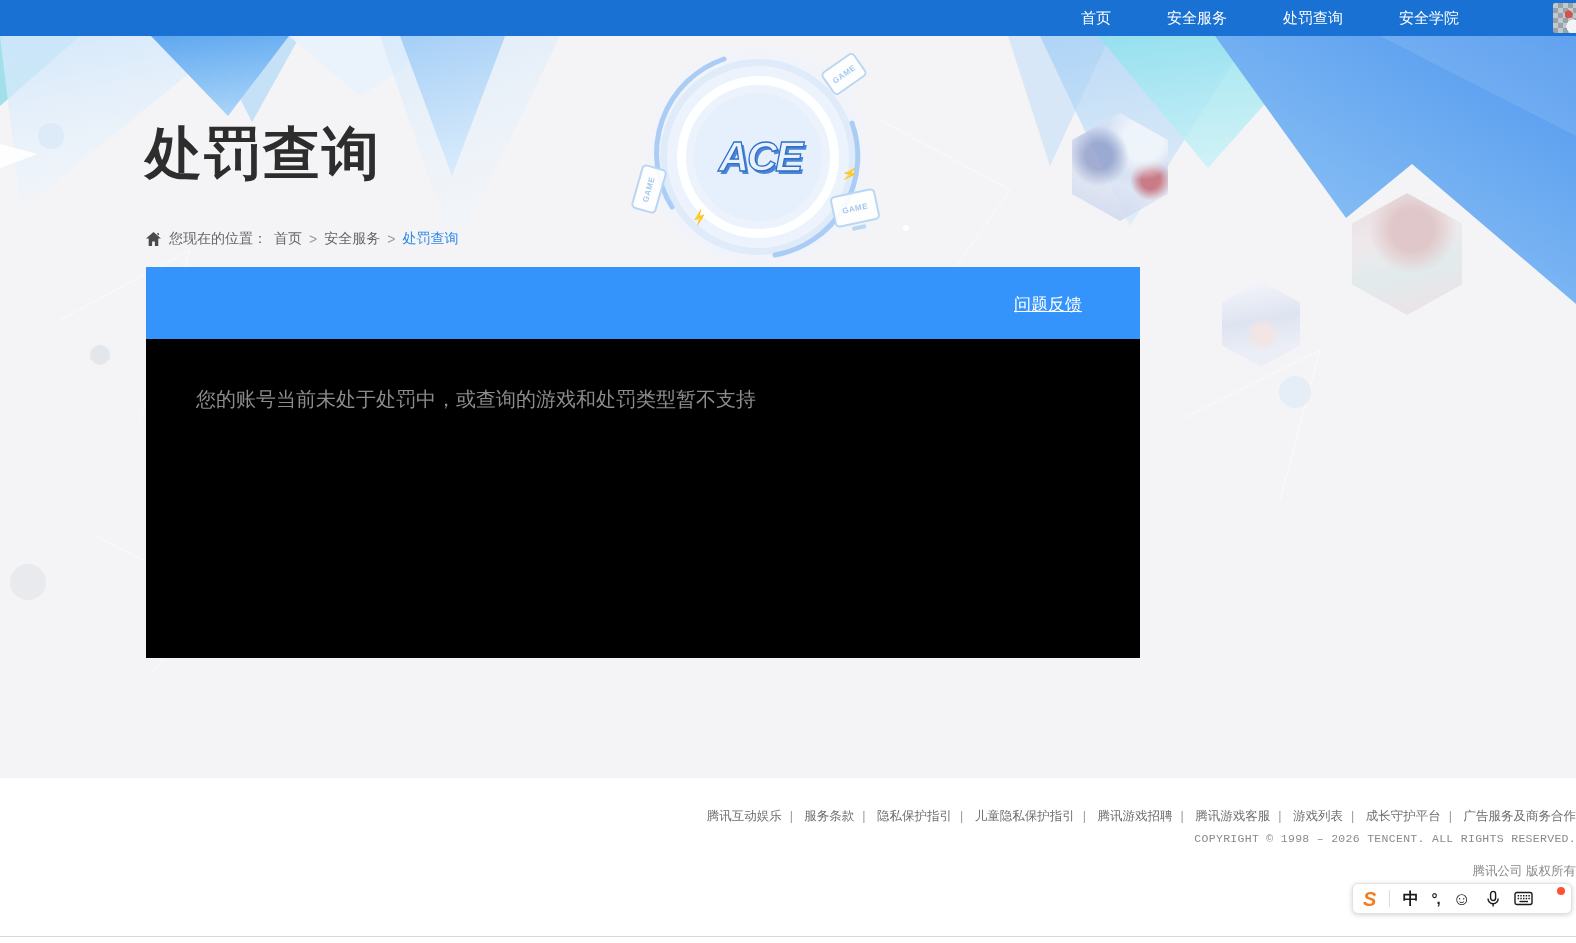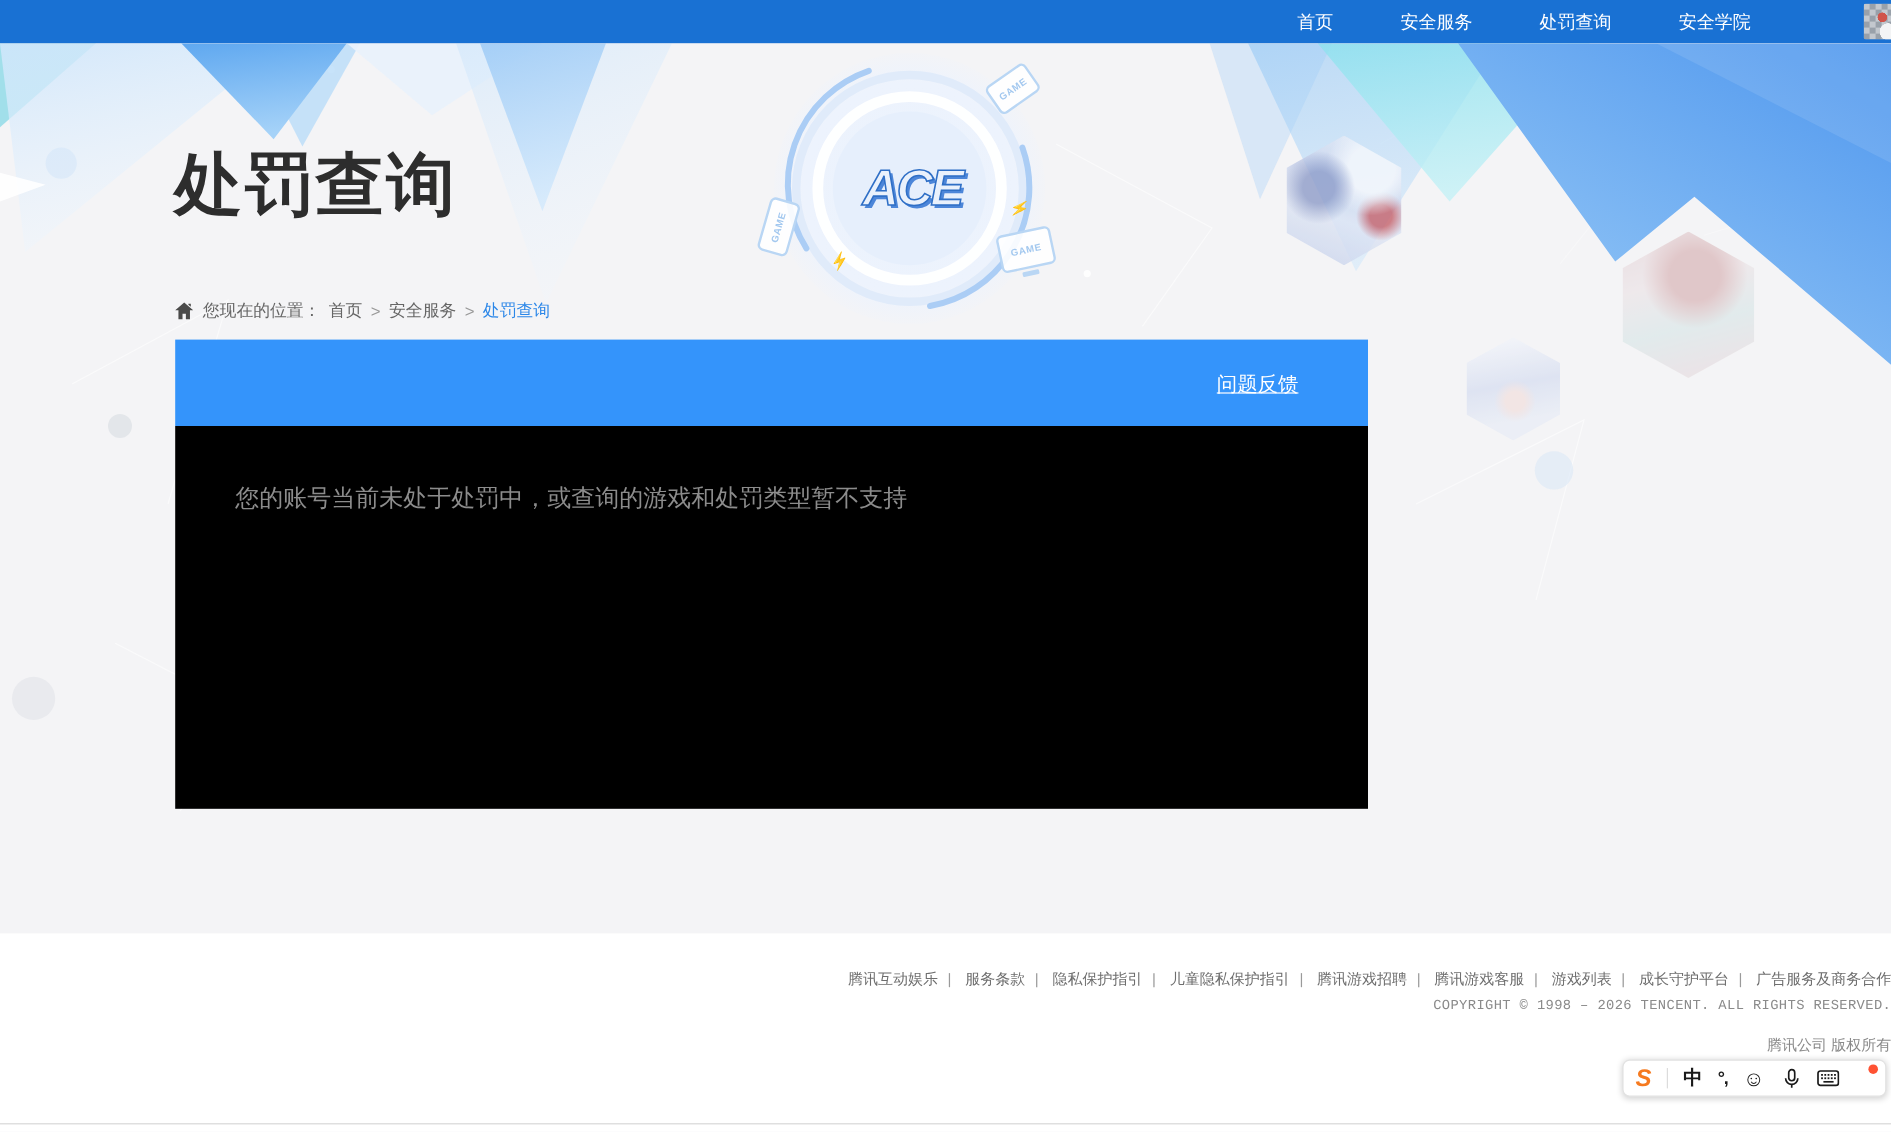--- a/index.html
+++ b/index.html
@@ -54,28 +54,28 @@
   .tag-phone{left:8px;top:124px;width:26px;height:46px;transform:rotate(16deg);}
   .tag-phone span{transform:rotate(-90deg);}
   .tag-monitor{left:204px;top:150px;width:46px;height:32px;transform:rotate(-12deg);}
   .tag-monitor::after{content:"";position:absolute;left:14px;bottom:-8px;width:14px;height:4px;background:#b9d6f4;border-radius:1px;}
   .bolt{position:absolute;color:#c5dcf8;font-size:13px;}
   .bolt1{left:64px;top:168px;transform:rotate(-18deg);}
   .bolt2{left:214px;top:124px;transform:rotate(14deg);}
 
   
   .page-title{position:absolute;left:145px;top:116px;font-size:57px;font-weight:900;color:#2d2d2d;letter-spacing:2px;z-index:2;}
-  .breadcrumb{position:absolute;left:145px;top:250px;display:flex;align-items:center;gap:7px;font-size:14px;color:#666;z-index:2;white-space:nowrap;}
+  .breadcrumb{position:absolute;left:145px;top:230px;display:flex;align-items:center;gap:7px;font-size:14px;color:#666;z-index:2;white-space:nowrap;}
   .breadcrumb .sep{color:#999;}
   .breadcrumb a{color:#666;text-decoration:none;cursor:pointer;}
   .breadcrumb a.active{color:#2c87e8;}
 
   
   .panel{position:absolute;left:146px;top:267px;width:994px;z-index:2;}
-  .panel-bar{height:72px;background:#3494fb;position:relative;margin-top:16px;}
+  .panel-bar{height:72px;background:#3494fb;position:relative;}
   .feedback-link{position:absolute;right:58px;top:26px;color:#ffffff;font-size:17px;text-decoration:underline;cursor:pointer;}
   .panel-body{height:319px;background:#000000;box-sizing:border-box;padding:47px 40px 0 50px;}
   .empty-message{font-size:20px;color:#8c8c8c;}
 
   
   .footer{position:absolute;left:0;top:778px;width:1576px;height:165px;background:#ffffff;text-align:right;z-index:2;}
   .footer-links{margin-top:30px;font-size:12.5px;color:#6e6e6e;}
   .footer-links a{color:#6e6e6e;text-decoration:none;cursor:pointer;}
   .footer-links .fsep{color:#9a9a9a;margin:0 8px;}
   .footer-copy{margin-top:7px;font-size:11.5px;color:#8a8a8a;letter-spacing:.3px;font-family:Liberation Mono, monospace;}

